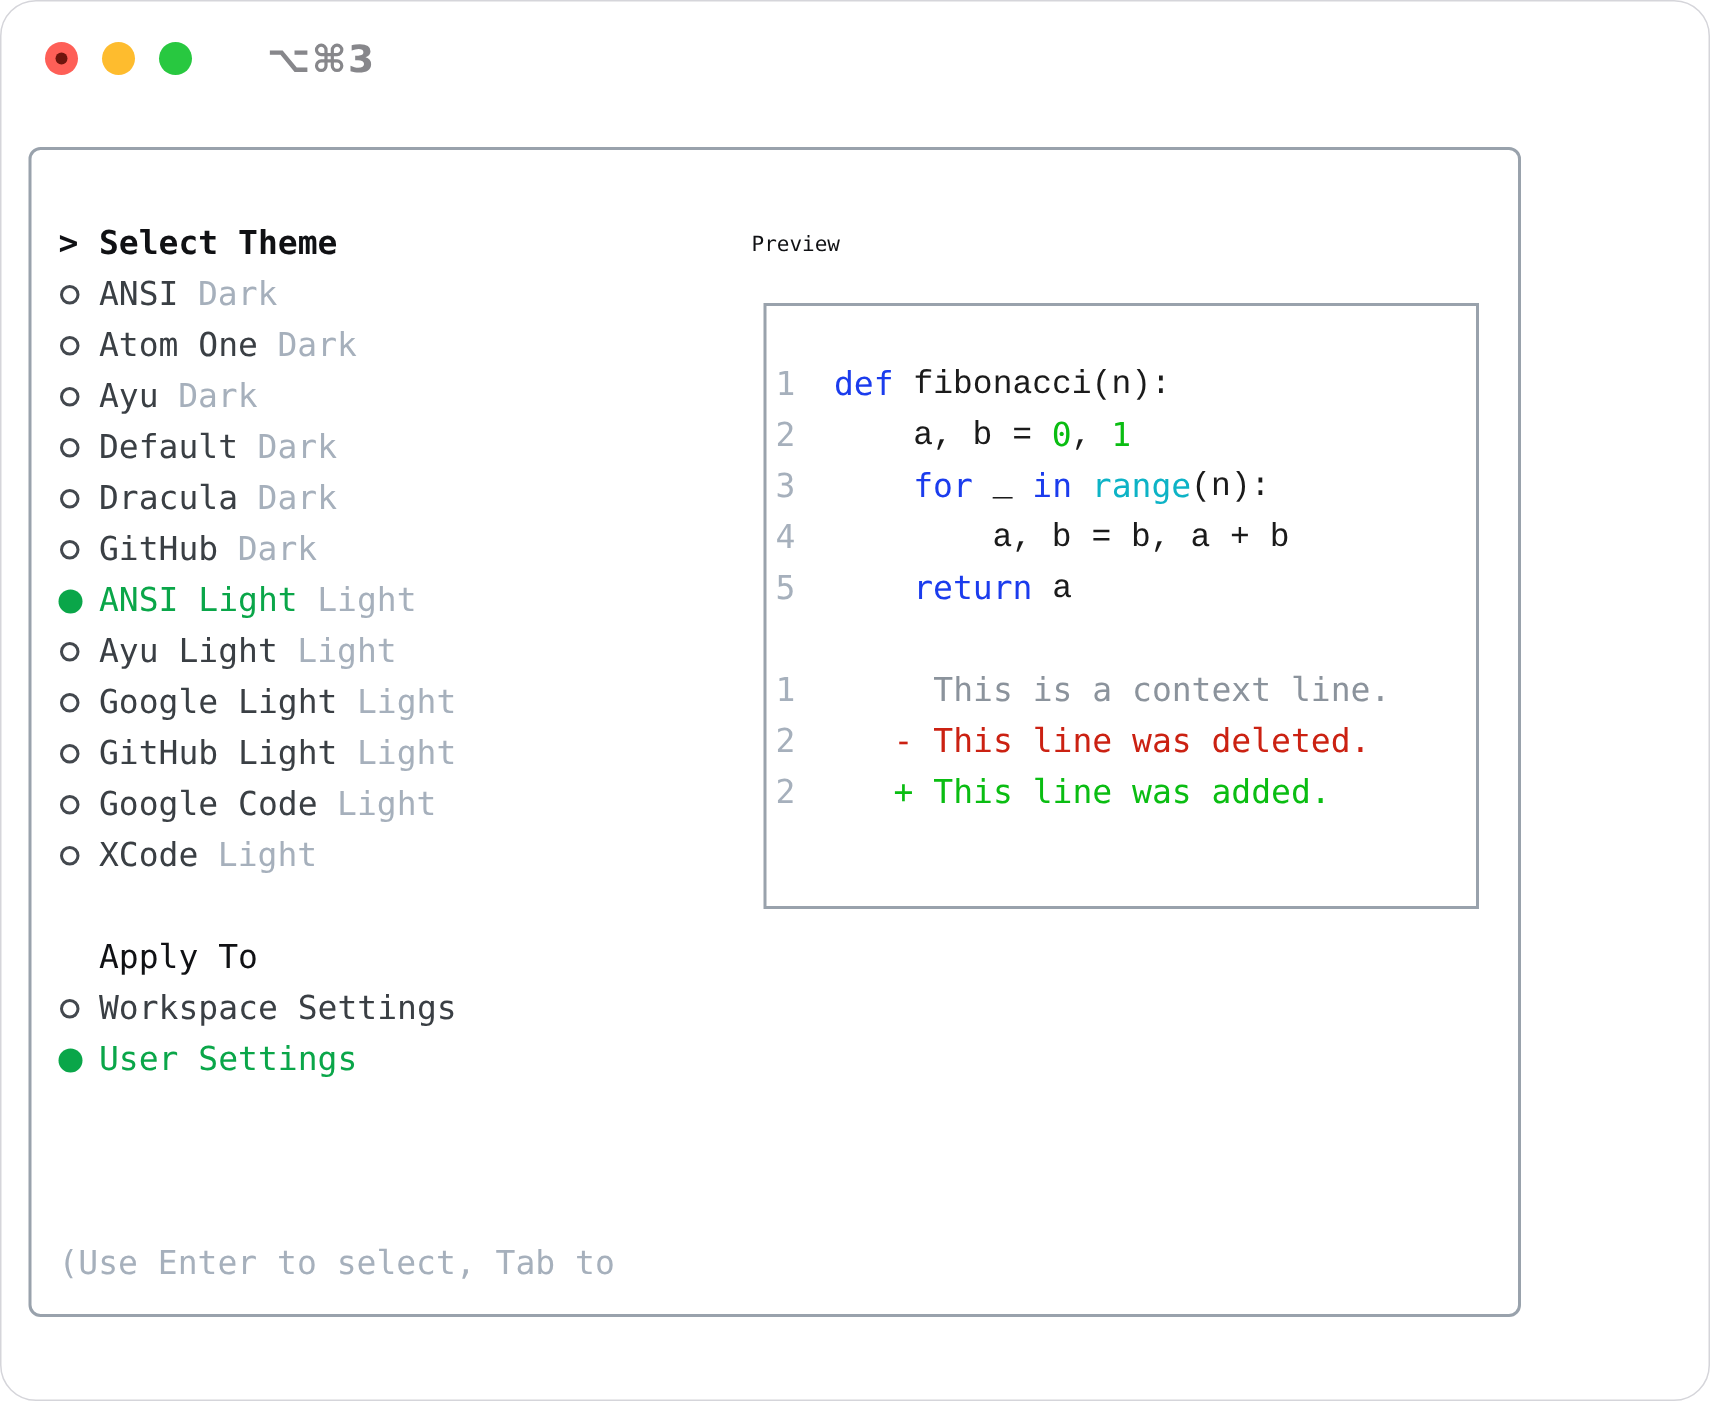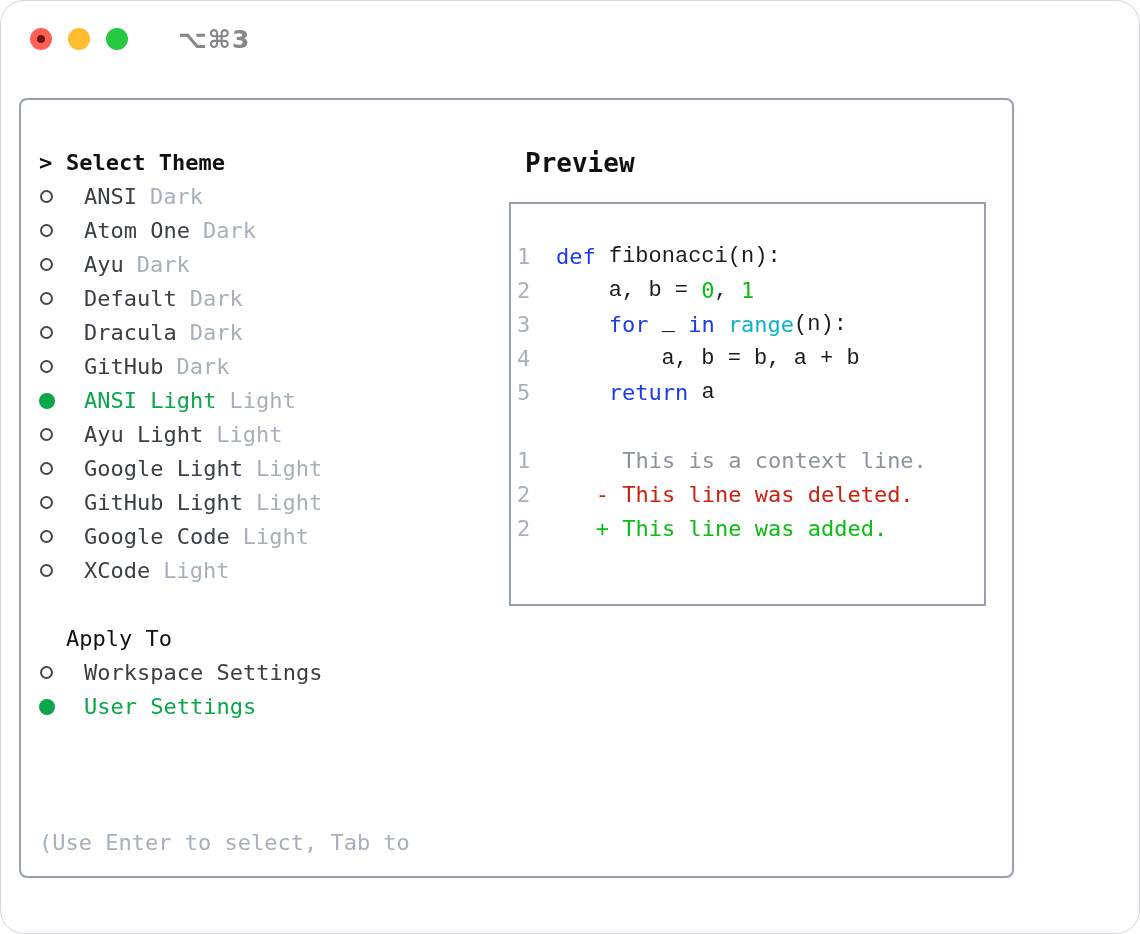--- a/index.html
+++ b/index.html
@@ -23,28 +23,28 @@
   .wintitle{margin-left:34px;font-family:"DejaVu Sans","Liberation Sans",sans-serif;font-size:25px;font-weight:600;color:var(--title-gray);letter-spacing:1px;}
   
   .panel{position:absolute;left:18px;top:97px;width:995px;height:780px;border:2px solid var(--panel-border);border-radius:8px;background:#fff;}
   .left{position:absolute;left:18px;top:46px;font-size:22px;line-height:34px;color:var(--text-dark);}
   .row{display:flex;height:34px;line-height:34px;white-space:pre;}
   .bullet{width:27px;flex:0 0 27px;position:relative;}
   .radio{position:absolute;left:1px;top:10px;width:13px;height:13px;border:2px solid #43484e;border-radius:50%;}
   .radio.sel{border:none;width:16px;height:16px;left:0;top:9px;background:var(--accent-green);}
   .prompt{color:var(--header-black);font-weight:700;}
   .h1{font-weight:700;color:var(--header-black);}
-  .name{color:var(--text-dark);margin-left:18px;}
+  .name{color:var(--text-dark);}
   .name.selname{color:var(--accent-green);}
   .tag{color:var(--muted-gray);padding-left:13px;}
   .gap{height:34px;}
   .h2{color:var(--header-black);}
   .hint{color:var(--muted-gray);white-space:pre;line-height:34px;}
   
-  .ptitle{position:absolute;left:504px;top:46px;height:34px;line-height:34px;font-size:26px;font-weight:700;color:var(--header-black);}
+  .ptitle{position:absolute;left:480px;top:46px;height:34px;line-height:34px;font-size:14px;font-weight:400;color:var(--header-black);}
   .pbox{position:absolute;left:488px;top:102px;width:477px;height:404px;border:2px solid var(--panel-border);background:#fff;padding:36px 0 0 6px;overflow:hidden;}
   .cl{display:flex;height:34px;line-height:34px;font-size:22px;white-space:pre;}
   .gut{width:39px;flex:0 0 39px;color:var(--muted-gray);}
   .tok{white-space:pre;text-align:right;}
   .tok.kw{color:var(--keyword-blue);}
   .tok.fn{color:var(--function-cyan);}
   .tok.nu{color:var(--bright-green);}
   .tok.pl{color:#1b1b1b;font-family:Liberation Mono, monospace;}
   .tok.ctx{color:var(--context-gray);}
   .tok.del{color:var(--deleted-red);}

